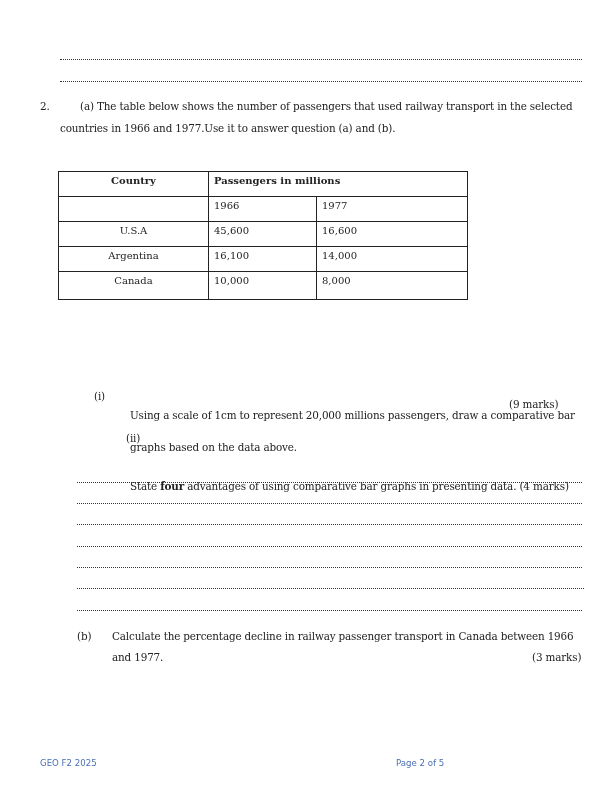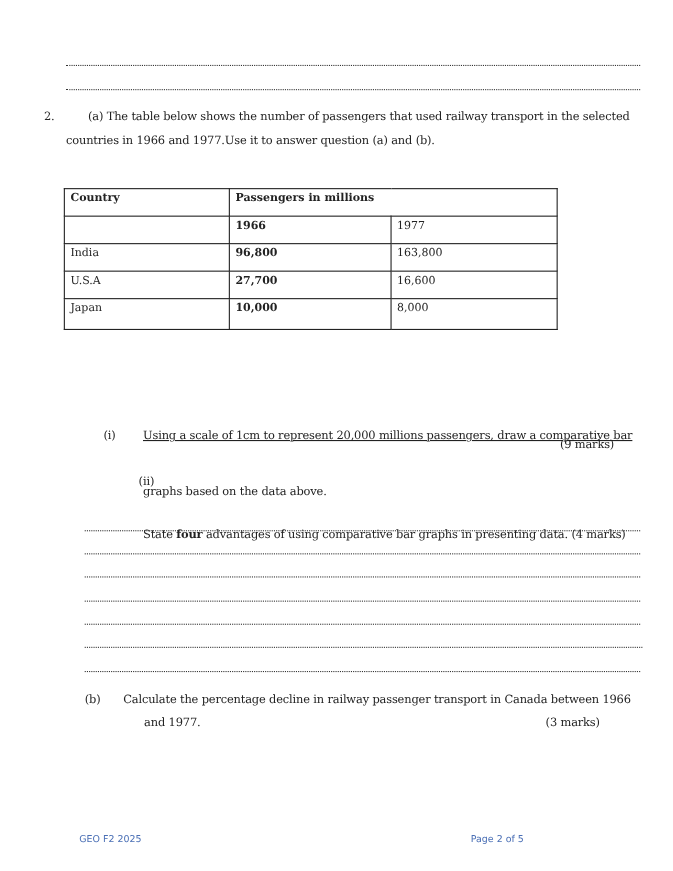--- a/index.html
+++ b/index.html
@@ -21,29 +21,29 @@
     font-size: 10px;
   }
   table.data td {
     border: 1px solid #222;
     height: 25px;
     padding: 0 5px;
     vertical-align: top;
     padding-top: 3px;
     box-sizing: border-box;
   }
-  table.data td.c1 { width: 150px; }
-  table.data td.c2 { width: 147px; font-weight: bold; }
+  table.data td.c1 { width: 150px; text-align: center; }
+  table.data td.c2 { width: 108px; }
   table.data td.c3 { width: 151px; }
   table.data tr.hdr td { font-weight: bold; }
   .bold { font-weight: bold; }
   .footer {
     position: absolute; top: 758px;
     font-family: "DejaVu Sans", "Liberation Sans", sans-serif;
-    font-size: 8.6px; color: #4a6fb5; margin-left: 32px;
+    font-size: 8.6px; color: #4a6fb5;
   }
 </style>
 </head>
 <body>
 
 <div class="dots" style="left:60px; width:522px; top:59px;"></div>
 <div class="dots" style="left:60px; width:522px; top:81px;"></div>
 
 <span class="txt qnum" style="left:40px; top:100px;">2.</span>
 <span class="txt" style="left:60px; top:100px;margin-left:20px;">(a) The table below shows the number of passengers that used railway transport in the selected</span>
@@ -54,52 +54,52 @@
       <tr class="hdr">
     <td class="c1">Country</td>
     <td colspan="2">Passengers in millions</td>
   </tr>
   <tr>
     <td class="c1"></td>
     <td class="c2">1966</td>
     <td class="c3">1977</td>
   </tr>
   <tr>
-    <td class="c1">India</td>
-    <td class="c2">96,800</td>
-    <td class="c3">163,800</td>
-  </tr>
-  <tr>
     <td class="c1">U.S.A</td>
-    <td class="c2">27,700</td>
+    <td class="c2">45,600</td>
     <td class="c3">16,600</td>
   </tr>
   <tr>
-    <td class="c1" style="height:28px;">Japan</td>
+    <td class="c1">Argentina</td>
+    <td class="c2">16,100</td>
+    <td class="c3">14,000</td>
+  </tr>
+  <tr>
+    <td class="c1" style="height:28px;">Canada</td>
     <td class="c2" style="height:28px;">10,000</td>
     <td class="c3" style="height:28px;">8,000</td>
   </tr>
 </tbody>
   </table>
 
 <span class="txt" style="left:94px; top:390px;">(i)</span>
-<span class="txt" style="left:130px; top:390px;text-decoration:underline;">Using a scale of 1cm to represent 20,000 millions passengers, draw a comparative bar</span>
+<span class="txt" style="left:130px; top:409px;">Using a scale of 1cm to represent 20,000 millions passengers, draw a comparative bar</span>
 <span class="txt" style="left:130px; top:393px;margin-top:48px;">graphs based on the data above.</span>
 <span class="txt" style="left:509px; top:398px;">(9 marks)</span>
 
 <span class="txt" style="left:94px; top:432px;margin-left:32px;">(ii)</span>
 <span class="txt" style="left:130px; top:432px;margin-top:48px;"><span>State </span><span class="bold">four</span><span> advantages of using comparative bar graphs in presenting data. (4 marks)</span></span>
 
 <div class="dots" style="left:77px; width:505px; top:482px;"></div>
 <div class="dots" style="left:77px; width:505px; top:503px;"></div>
 <div class="dots" style="left:77px; width:505px; top:524px;"></div>
 <div class="dots" style="left:77px; width:505px; top:546px;"></div>
 <div class="dots" style="left:77px; width:505px; top:567px;"></div>
 <div class="dots" style="left:77px; width:507px; top:588px;"></div>
 <div class="dots" style="left:77px; width:505px; top:610px;"></div>
 
 <span class="txt" style="left:77px; top:630px;">(b)</span>
 <span class="txt" style="left:112px; top:630px;text-align:right;">Calculate the percentage decline in railway passenger transport in Canada between 1966</span>
-<span class="txt" style="left:112px; top:651px;margin-left:19px;">and 1977.</span>
-<span class="txt" style="left:496px; top:651px;">(3 marks)</span>
+<span class="txt" style="left:112px; top:651px;">and 1977.</span>
+<span class="txt" style="left:532px; top:651px;">(3 marks)</span>
 
 <span class="footer" style="left:40px;">GEO F2 2025</span>
 <span class="footer" style="left:396px;">Page 2 of 5</span>
 
 </body></html>

